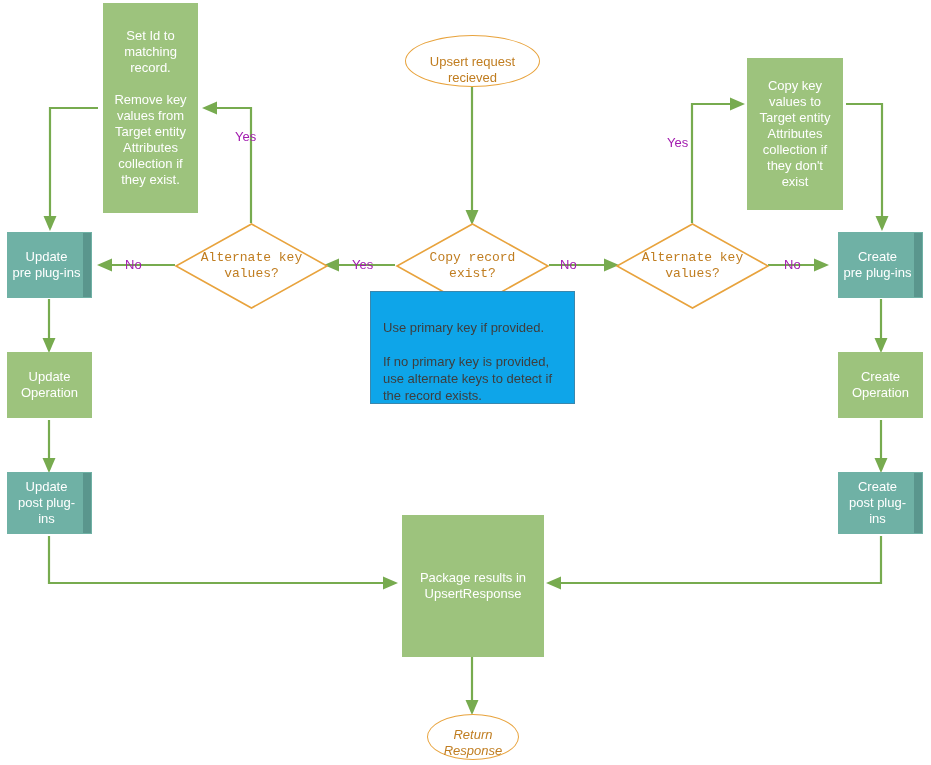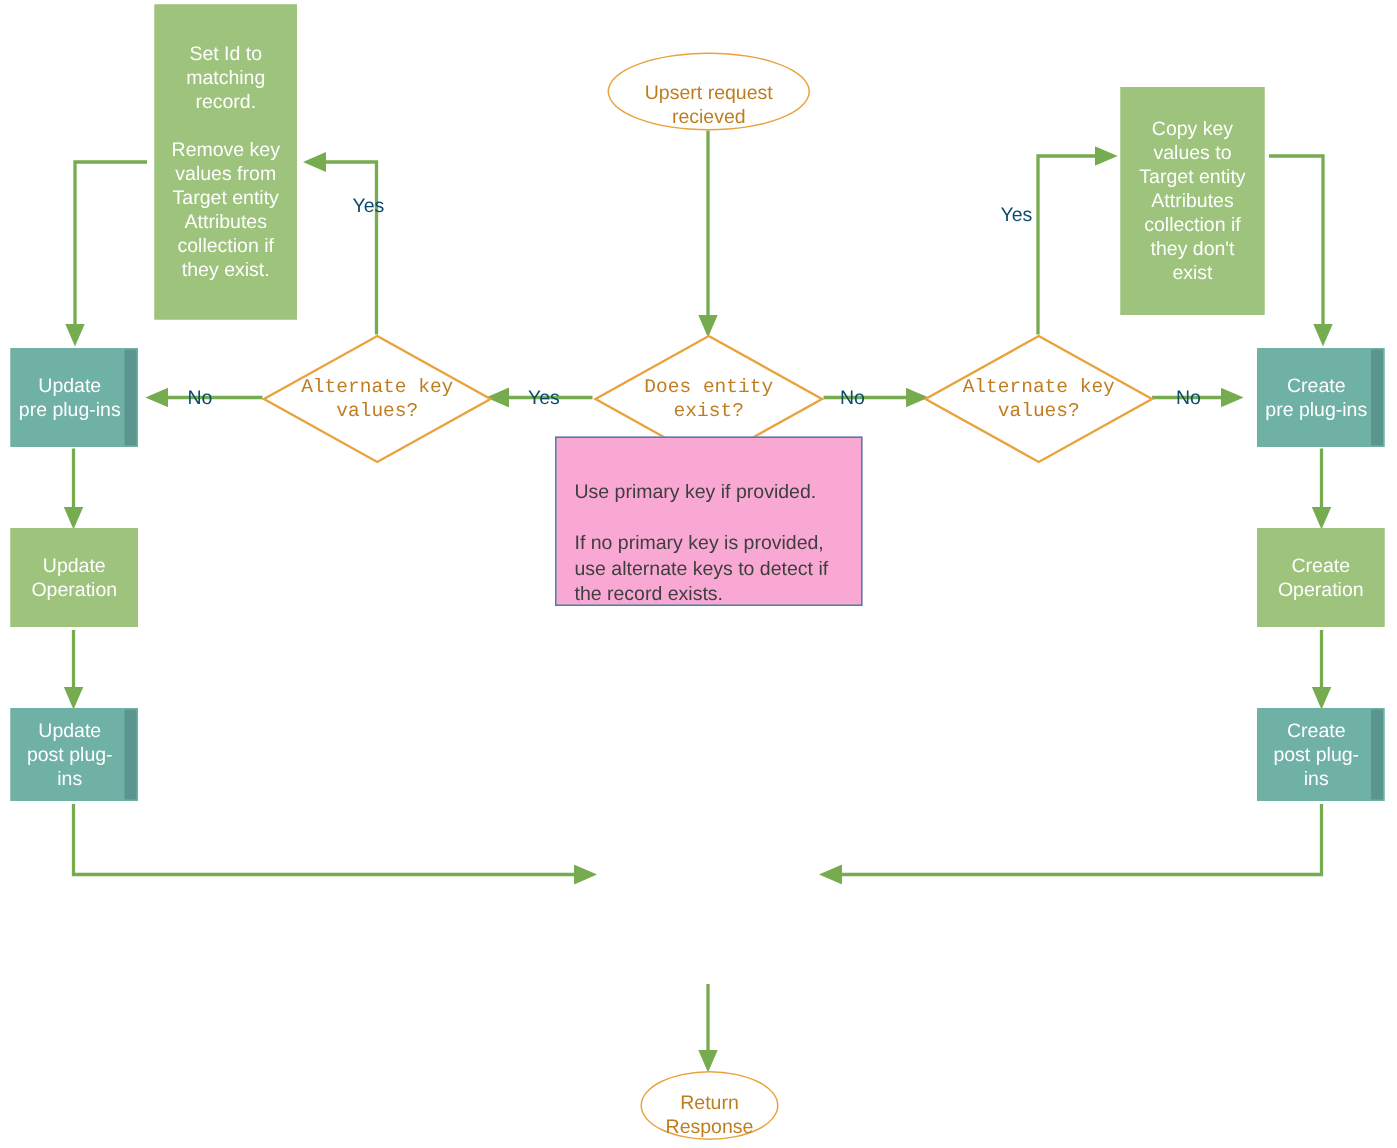--- a/index.html
+++ b/index.html
@@ -100,33 +100,33 @@
     text-align: center;
     color: #c07d20;
     font-size: 13px;
     line-height: 16px;
     white-space: pre-line;
   }
   
   .note {
     position: absolute;
     box-sizing: border-box;
-    background: #f9a8d4;
+    background: #0ea5e9;
     border: 1px solid #3a87ad;
     color: #3e3e3e;
     font-size: 13px;
     line-height: 17px;
     padding: 10px 12px;
     white-space: pre-line;
     text-align: left;
   }
   
   .edge-label {
     position: absolute;
-    color: #0c4a6e;
+    color: #a21caf;
     font-size: 13px;
     line-height: 15px;
     background: transparent;
     white-space: nowrap;
   }
 </style>
 </head>
 <body>
 
 <div id="canvas">
@@ -185,21 +185,21 @@
   <div class="node box-green" style="left:103px; top:3px; width:95px; height:210px; align-items:center; padding:6px;">
     <span>Set Id to matching record.
 
 Remove key values from Target entity Attributes collection if they exist.</span>
   </div>
 
   <div class="decision" style="left:395px; top:222px; width:155px; height:88px;">
     <svg width="155" height="88" viewBox="0 0 155 88">
       <polygon points="77.5,2 153,44 77.5,86 2,44" fill="#ffffff" stroke="#e8a33d" stroke-width="1.6"></polygon>
     </svg>
-    <div class="dlabel">Does entity
+    <div class="dlabel">Copy record
 exist?</div>
   </div>
 
   <div class="decision" style="left:174px; top:222px; width:155px; height:88px;">
     <svg width="155" height="88" viewBox="0 0 155 88">
       <polygon points="77.5,2 153,44 77.5,86 2,44" fill="#ffffff" stroke="#e8a33d" stroke-width="1.6"></polygon>
     </svg>
     <div class="dlabel">Alternate key
 values?</div>
   </div>
@@ -245,22 +245,26 @@
     <span>Create
 Operation</span>
   </div>
 
   <div class="node box-teal" style="left:838px; top:472px; width:85px; height:62px;">
     <div class="stripe"></div>
     <div class="lbl">Create
 post plug-ins</div>
   </div>
 
-
-  <div class="terminator" style="left:427px; top:714px; width:92px; height:46px;">
+  <div class="node box-green" style="left:402px; top:515px; width:142px; height:142px;">
+    <span>Package results in
+UpsertResponse</span>
+  </div>
+
+  <div class="terminator" style="left:427px; top:714px; width:92px; height:46px;font-style:italic;">
     <span>Return
 Response</span>
   </div>
 
   <div class="edge-label" style="left:235px; top:129px;">Yes</div>
   <div class="edge-label" style="left:125px; top:257px;">No</div>
   <div class="edge-label" style="left:352px; top:257px;">Yes</div>
   <div class="edge-label" style="left:560px; top:257px;">No</div>
   <div class="edge-label" style="left:667px; top:135px;">Yes</div>
   <div class="edge-label" style="left:784px; top:257px;">No</div>

